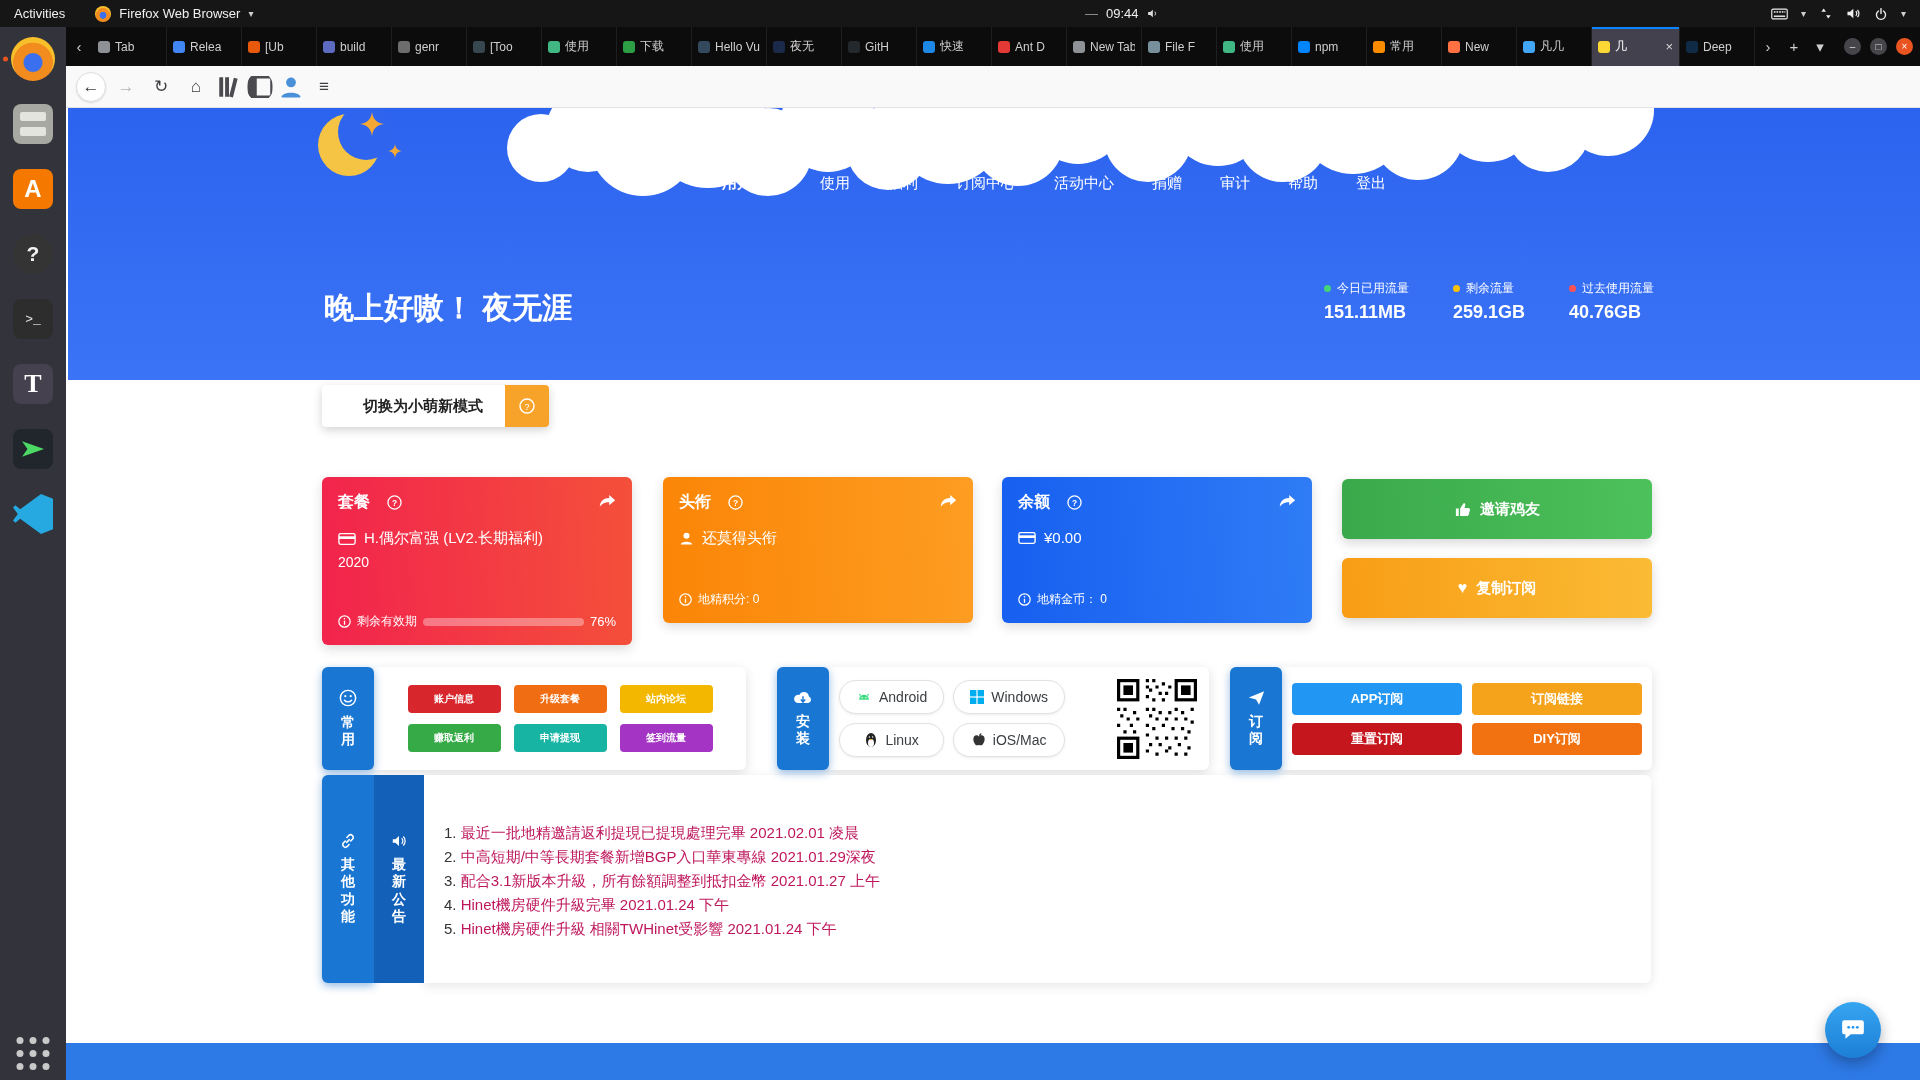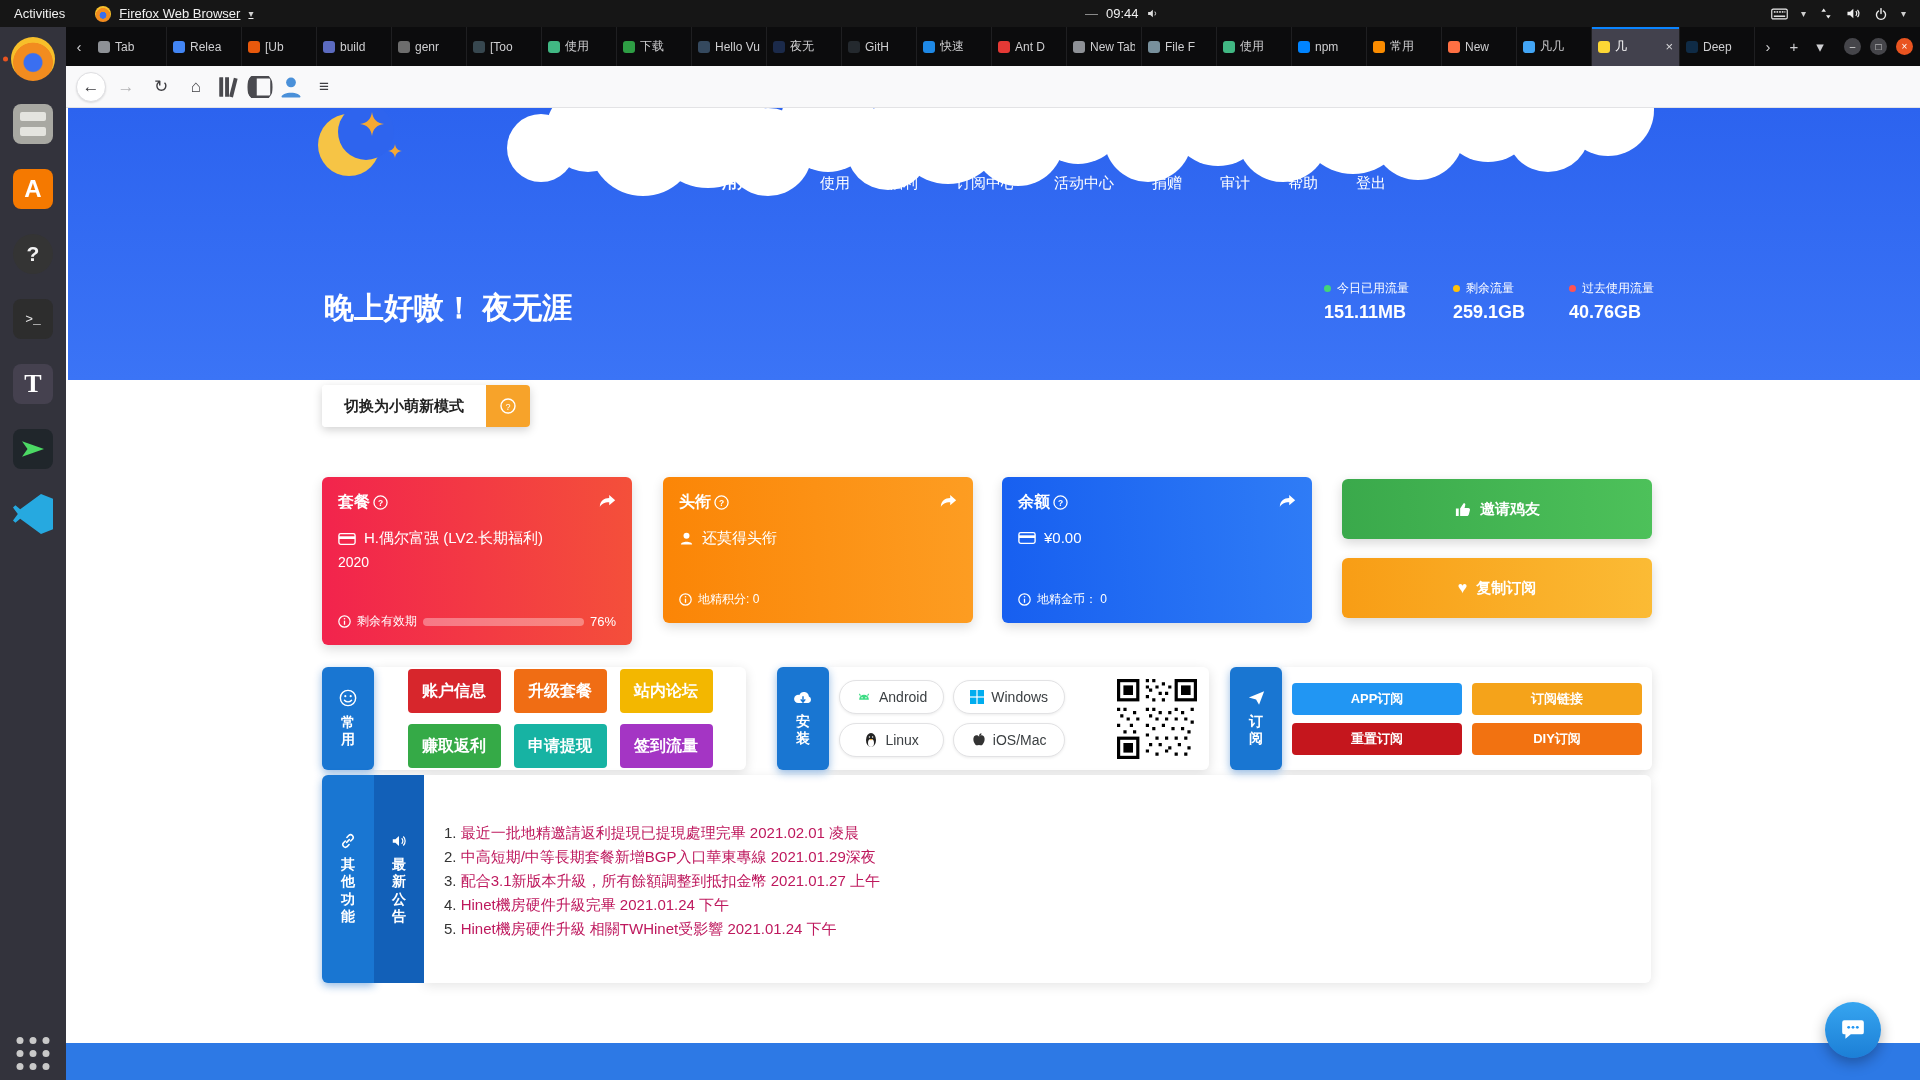--- a/index.html
+++ b/index.html
@@ -3,21 +3,21 @@
 <meta charset="utf-8">
 <style>
   * { margin:0; padding:0; box-sizing:border-box; }
   html,body { width:1920px; height:1080px; overflow:hidden; background:#fff;
     font-family:"Liberation Sans", sans-serif; }
 
   
   .topbar { position:absolute; left:0; top:0; width:1920px; height:27px; background:#161616;
     color:#f0f0f0; display:flex; align-items:center; font-size:13px; z-index:50; }
   .topbar-left { display:flex; align-items:center; gap:30px; padding-left:14px; }
-  .appmenu { display:flex; align-items:center; gap:8px;text-decoration:underline; }
+  .appmenu { display:flex; align-items:center; gap:8px; }
   .ffmini { width:16px; height:16px; border-radius:50%;
     background:radial-gradient(circle at 50% 58%, #3a6ff0 0 26%, #f28c1f 30% 58%, #f7bf2a 60% 100%); }
   .caret { font-size:10px; color:#cfcfcf; }
   .clock { position:absolute; left:1085px; top:0; height:27px; display:flex; align-items:center; gap:8px; }
   .clock .dash { color:#9a9a9a; }
   .tray { margin-left:auto; display:flex; align-items:center; gap:13px; padding-right:14px; }
   .tray svg { display:block; }
 
   
   .dock { position:absolute; left:0; top:27px; width:66px; height:1053px; background:#33333c;
@@ -84,31 +84,31 @@
   .mainnav { position:absolute; left:654px; top:66px; display:flex; gap:38px; color:#fff; font-size:15px; }
   .nav-item { cursor:default; }
   .nav-item.current { font-weight:bold; }
   .greet { position:absolute; left:256px; top:180px; font-size:30px; font-weight:bold; color:#fff; }
   .stats { position:absolute; right:268px; top:172px; display:flex; gap:44px; }
   .s-label { display:flex; align-items:center; gap:6px; font-size:12px; color:#fff; }
   .s-dot { width:7px; height:7px; border-radius:50%; }
   .s-val { margin-top:5px; font-size:18px; font-weight:bold; color:#fff; }
 
   .toggle { position:absolute; left:256px; top:277px; height:42px; display:flex; border-radius:4px;
-    box-shadow:0 3px 10px rgba(0,0,0,0.18); z-index:5; }
+    box-shadow:0 3px 10px rgba(0,0,0,0.18); z-index:5;padding-left:19px; }
   .toggle-main { background:#fff; color:#222; font-weight:bold; font-size:15px; display:flex; align-items:center;
     padding:0 22px; border-radius:4px 0 0 4px; }
   .toggle-q { width:44px; background:#f7a32a; border-radius:0 4px 4px 0; display:flex; align-items:center; justify-content:center; }
 
   .card { position:absolute; border-radius:6px; color:#fff; padding:15px 16px; display:flex; flex-direction:column;
     box-shadow:0 4px 12px rgba(0,0,0,0.14); }
   .c-plan  { left:256px; top:369px; width:310px; height:168px; background:linear-gradient(87deg,#f2234d,#f4503a); }
   .c-honor { left:597px; top:369px; width:310px; height:146px; background:linear-gradient(87deg,#fb8506,#fd9d22); }
   .c-bal   { left:936px; top:369px; width:310px; height:146px; background:linear-gradient(87deg,#175ff0,#2f7cf6); }
-  .c-head { display:flex; align-items:center; gap:3px; font-size:16px; font-weight:bold; }
+  .c-head { display:flex; align-items:center; gap:17px; font-size:16px; font-weight:bold; }
   .c-share { margin-left:auto; }
   .c-line { display:flex; align-items:center; gap:8px; font-size:15px; margin-top:16px; }
   .c-year { margin-top:6px; font-size:14px; }
   .c-foot { display:flex; align-items:center; gap:6px; font-size:12px; margin-top:auto; }
   .prog { flex:1; height:8px; border-radius:4px; background:rgba(255,255,255,0.35); overflow:hidden; }
   .prog-fill { height:100%; background:#2dce89; border-radius:4px; }
   .prog-pct { font-size:13px; }
 
   .bigbtn { position:absolute; left:1276px; width:310px; height:60px; border-radius:6px; color:#fff; font-size:15px;
     font-weight:bold; display:flex; align-items:center; justify-content:center; gap:9px;
@@ -120,21 +120,21 @@
   .grp { position:absolute; display:flex; height:103px; }
   .grp-common  { left:256px;  top:559px; }
   .grp-install { left:711px;  top:559px; }
   .grp-sub     { left:1164px; top:559px; }
   .vtab { width:52px; background:#1976d2; border-radius:6px; color:#fff; display:flex; flex-direction:column;
     align-items:center; justify-content:center; gap:7px; z-index:2; box-shadow:0 3px 9px rgba(21,101,192,0.45); }
   .vtext { font-size:14px; font-weight:bold; width:16px; word-break:break-all; text-align:center; line-height:1.25; }
   .panel { background:#fff; box-shadow:0 3px 12px rgba(0,0,0,0.13); border-radius:0 6px 6px 0; }
   .p-common { width:372px; display:grid; grid-template-columns:repeat(3,auto); gap:11px 13px;
     align-content:center; justify-content:center; }
-  .qbtn { width:93px; height:44px; border-radius:4px; color:#fff; font-size:16px; font-weight:bold;
+  .qbtn { width:93px; height:28px; border-radius:4px; color:#fff; font-size:10px; font-weight:bold;
     display:flex; align-items:center; justify-content:center; }
   .p-install { width:380px; display:flex; align-items:center; gap:18px; padding:0 8px 0 10px; }
   .pgrid { display:grid; grid-template-columns:auto auto; gap:9px; }
   .pbtn { height:34px; border-radius:17px; border:1px solid #e2e2e4; background:#fff; display:flex; align-items:center;
     justify-content:center; gap:7px; font-size:14px; color:#3c4043; padding:0 16px; box-shadow:0 1px 3px rgba(0,0,0,0.08); }
   .qr { width:88px; height:88px; background:#fff; margin-left:auto; display:flex; align-items:center; justify-content:center; }
   .p-sub { width:370px; display:grid; grid-template-columns:170px 170px; gap:8px 10px;
     align-content:center; justify-content:center; }
   .sbtn { height:32px; border-radius:4px; color:#fff; font-size:13px; font-weight:bold; display:flex;
     align-items:center; justify-content:center; }

